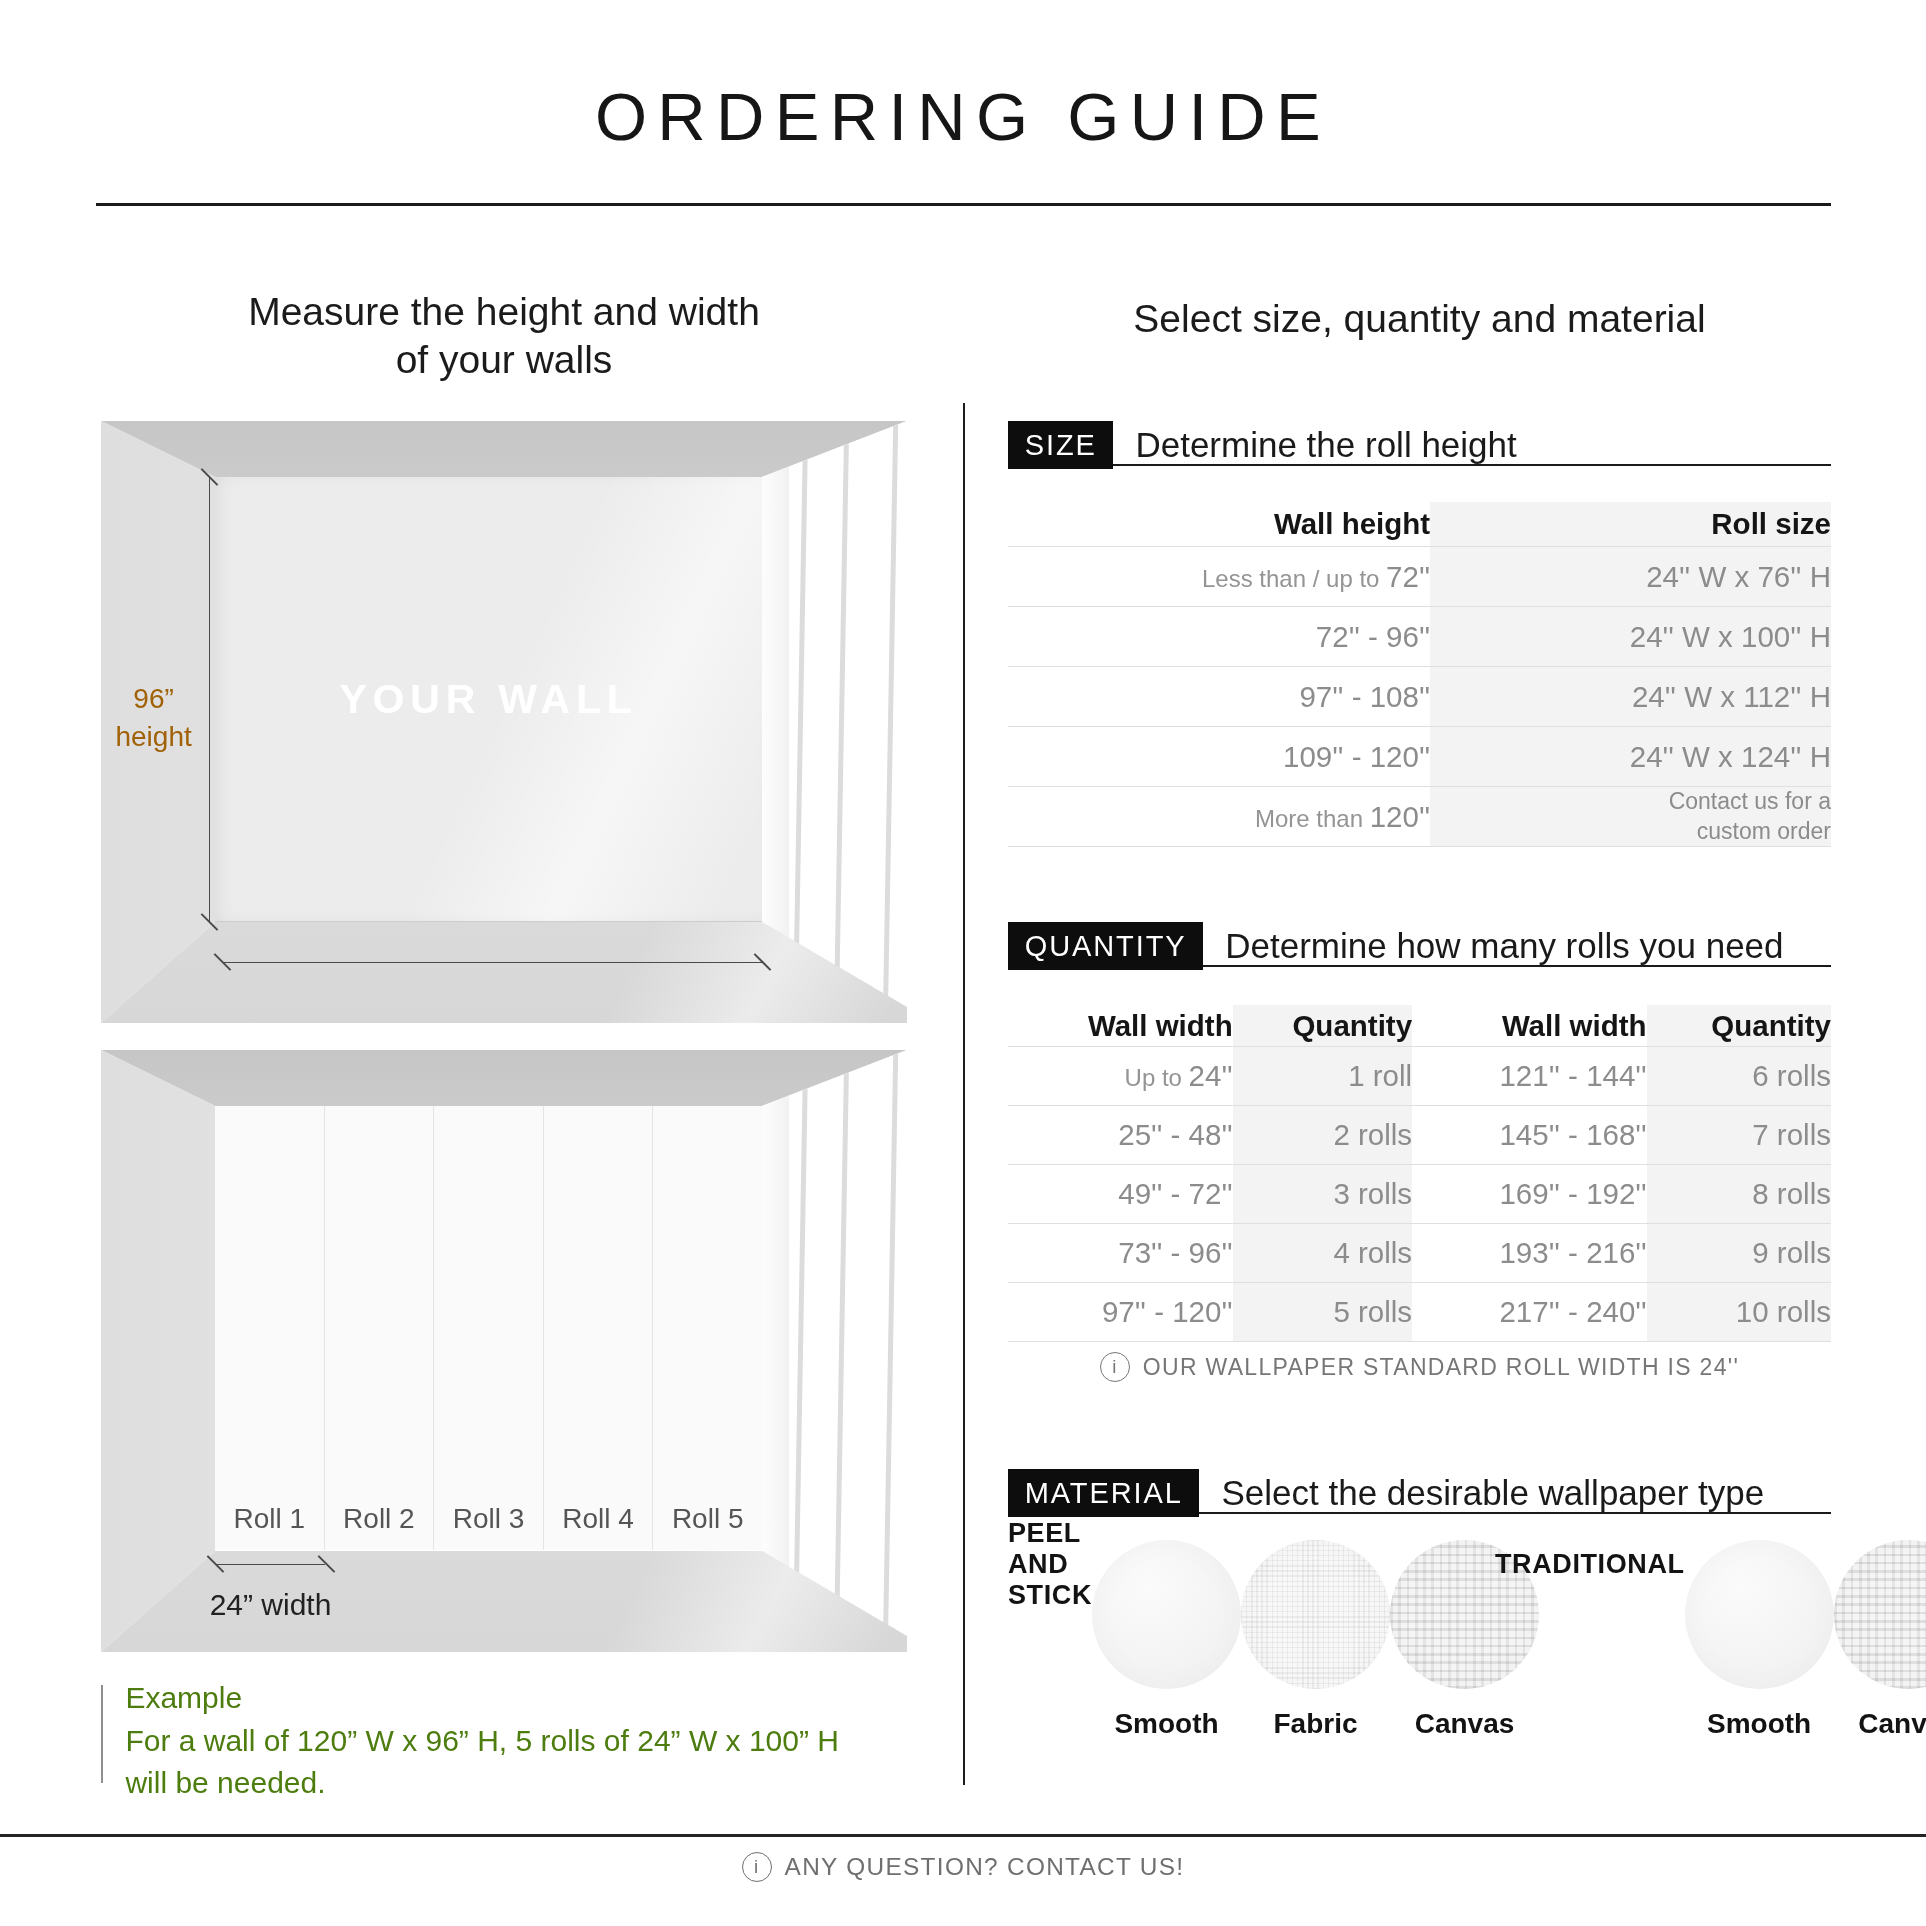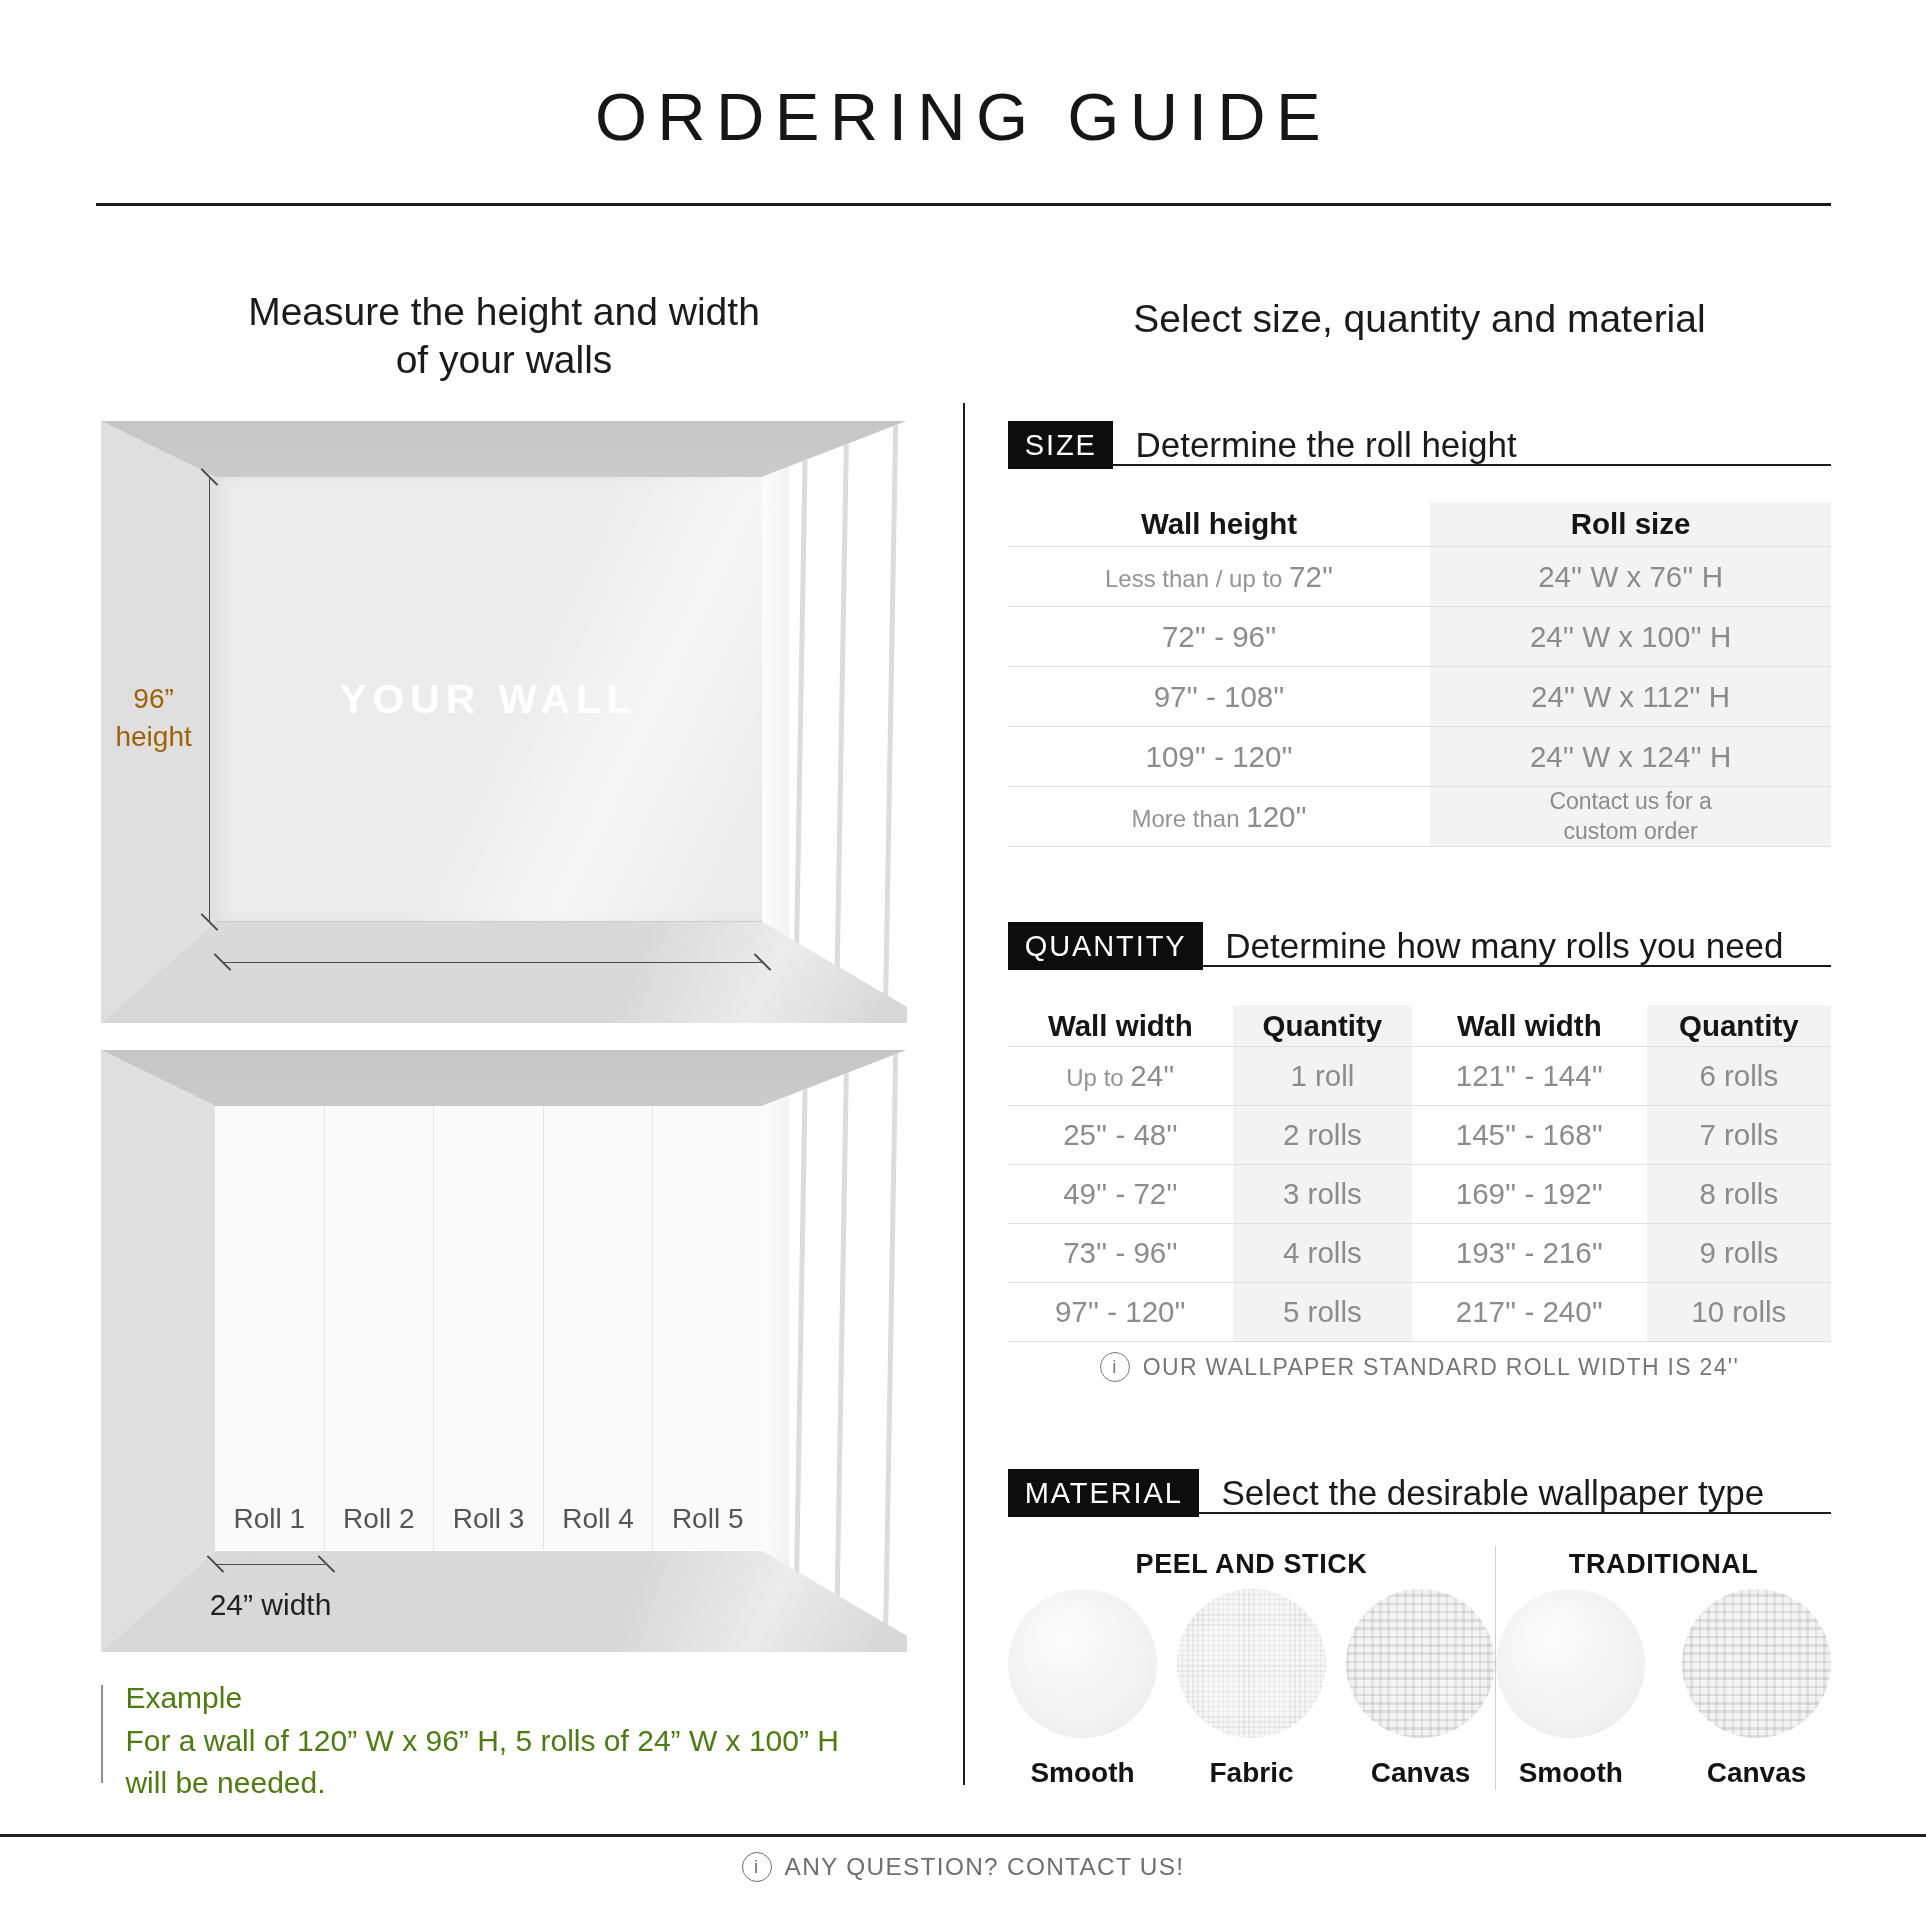--- a/index.html
+++ b/index.html
@@ -23,21 +23,21 @@
   .sec-badge{position:relative;z-index:2;background:#0d0d0d;color:#ffffff;font-size:29px;
              letter-spacing:1.9px;padding:0 16.7px;height:48px;display:flex;align-items:center;}
   .sec-sub{margin-left:22px;font-size:35px;color:#1a1a1a;white-space:nowrap;}
 
   
   .tbl{left:1008px;width:823px;border-bottom:1.3px solid #dfdfdf;}
   .graycol{position:absolute;top:0;bottom:0;background:#f3f3f3;z-index:0;}
   .trow{position:relative;z-index:1;display:flex;align-items:center;}
   .thead-row{font-weight:bold;color:#151515;}
   .trow+ .trow, .tbody .trow{border-top:1.3px solid #dfdfdf;}
-  .cell{text-align:center;}
+  .cell{text-align:right;}
   .cell-main{font-size:29.5px;color:#8c8c8c;}
   .cell-small{font-size:24px;color:#949494;}
   .cell-smalltwo{font-size:23px;line-height:1.3;color:#8c8c8c;white-space:pre-line;}
   .hcell{font-size:29.5px;}
 
   
   #size-table{top:502px;}
   #size-table .graycol{left:51.3%;width:48.7%;}
   #size-table .thead-row{height:44px;}
   #size-table .tbody .trow{height:59px;}
@@ -62,21 +62,21 @@
                display:flex;align-items:center;justify-content:center;font-size:18.6px;color:#767676;}
   .footer-rule{top:1834px;left:0;width:1926px;height:2.6px;background:#242424;}
   .footer-row{top:1852px;left:0;width:1926px;display:flex;justify-content:center;align-items:center;
               gap:13px;color:#6f6f6f;font-size:24.4px;letter-spacing:1.3px;}
   .footer-row .info-circle{border-color:#6f6f6f;color:#6f6f6f;}
 
   
   #material-head{top:1469px;}
   .mat-groups{left:1008px;top:1540px;width:823px;display:flex;}
   .mat-vdiv{width:1.3px;background:#cfcfcf;margin-top:6.4px;height:244px;}
-  .mat-group{display:flex;flex-direction:column;}
+  .mat-group{display:flex;}
   .mat-group.g0{width:487px;}
   .mat-group.g1{flex:1;}
   .mat-name{height:49px;display:flex;align-items:center;justify-content:center;
             font-size:27px;font-weight:bold;color:#131313;letter-spacing:0.6px;}
   .mat-circles{display:flex;justify-content:space-between;}
   .mat-item{display:flex;flex-direction:column;align-items:center;}
   .mat-circle{width:149px;height:149px;border-radius:50%;background:#f6f6f6;
               box-shadow:inset 0 0 32px rgba(0,0,0,0.025);}
   .tex-smooth{background:
       radial-gradient(circle at 38% 32%, #fbfbfb, #f0f0f0 85%);}

